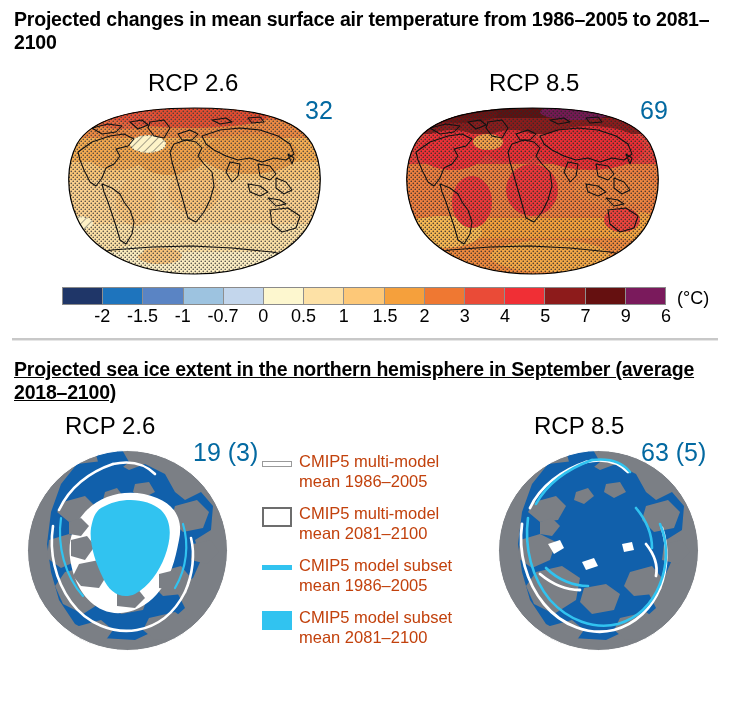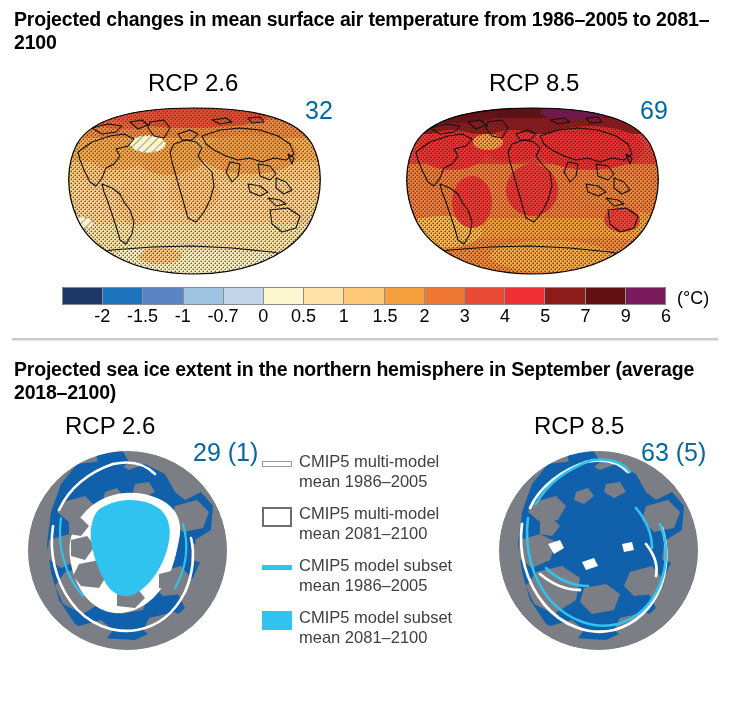--- a/index.html
+++ b/index.html
@@ -11,21 +11,21 @@
     -webkit-font-smoothing:antialiased;
   }
 
   
   .sec-title{
     position:absolute;left:14px;width:700px;
     font-weight:bold;font-size:19.5px;line-height:23px;
     letter-spacing:-0.2px;color:#000;
   }
   #title-top{top:8px;}
-  #title-bottom{top:358px;}
+  #title-bottom{top:358px;text-decoration:underline;}
 
   
   #divider{
     position:absolute;left:12px;top:338px;width:706px;height:2px;
     background:#c8c8c8;border-bottom:1px solid #e6e6e6;
   }
 
   
   .rcp-label{
     position:absolute;font-size:24px;line-height:26px;color:#000;
@@ -68,21 +68,21 @@
   .icepanel svg{display:block;width:100%;height:100%;}
 
   
   #ice-legend{position:absolute;left:262px;top:452px;width:205px;}
   #ice-legend .row{display:flex;align-items:flex-start;margin-bottom:13px;}
   #ice-legend .sw{flex:0 0 30px;margin-right:7px;margin-top:9px;}
   .sw-line-white{height:6px;background:#ffffff;border:1px solid #9a9a9a;box-sizing:border-box;}
   .sw-box-white{height:20px;background:#ffffff;border:2px solid #6d6d6d;box-sizing:border-box;margin-top:3px !important;}
   .sw-line-cyan{height:5px;background:#31c3f0;}
   .sw-box-cyan{height:19px;background:#31c3f0;margin-top:3px !important;}
-  #ice-legend .txt{font-size:16.5px;line-height:19.5px;color:#404040;}
+  #ice-legend .txt{font-size:16.5px;line-height:19.5px;color:#c2410c;}
 </style>
 </head>
 <body>
 
 <div class="sec-title" id="title-top">Projected changes in mean surface air temperature from 1986–2005 to 2081–2100</div>
 
 <div class="rcp-label" id="rcp26-top">RCP 2.6</div>
 <div class="rcp-label" id="rcp85-top">RCP 8.5</div>
 
 <div class="count" id="count-map26">32</div>
@@ -297,21 +297,21 @@
   </div>
 <div id="cb-unit">(°C)</div>
 
 <div id="divider"></div>
 
 <div class="sec-title" id="title-bottom">Projected sea ice extent in the northern hemisphere in September (average 2018–2100)</div>
 
 <div class="rcp-label" id="rcp26-bot">RCP 2.6</div>
 <div class="rcp-label" id="rcp85-bot">RCP 8.5</div>
 
-<div class="count" id="count-ice26">29 (1)</div>
+<div class="count" id="count-ice26">19 (3)</div>
 <div class="count" id="count-ice85">63 (5)</div>
 
 <div class="icepanel" id="ice-rcp26">
 <svg viewBox="0 0 205 205" xmlns="http://www.w3.org/2000/svg">
   <defs>
         <clipPath id="disc26">
           <circle cx="102.5" cy="102.5" r="100"></circle>
         </clipPath>
       </defs>
   <g clip-path="url(#disc26)">

